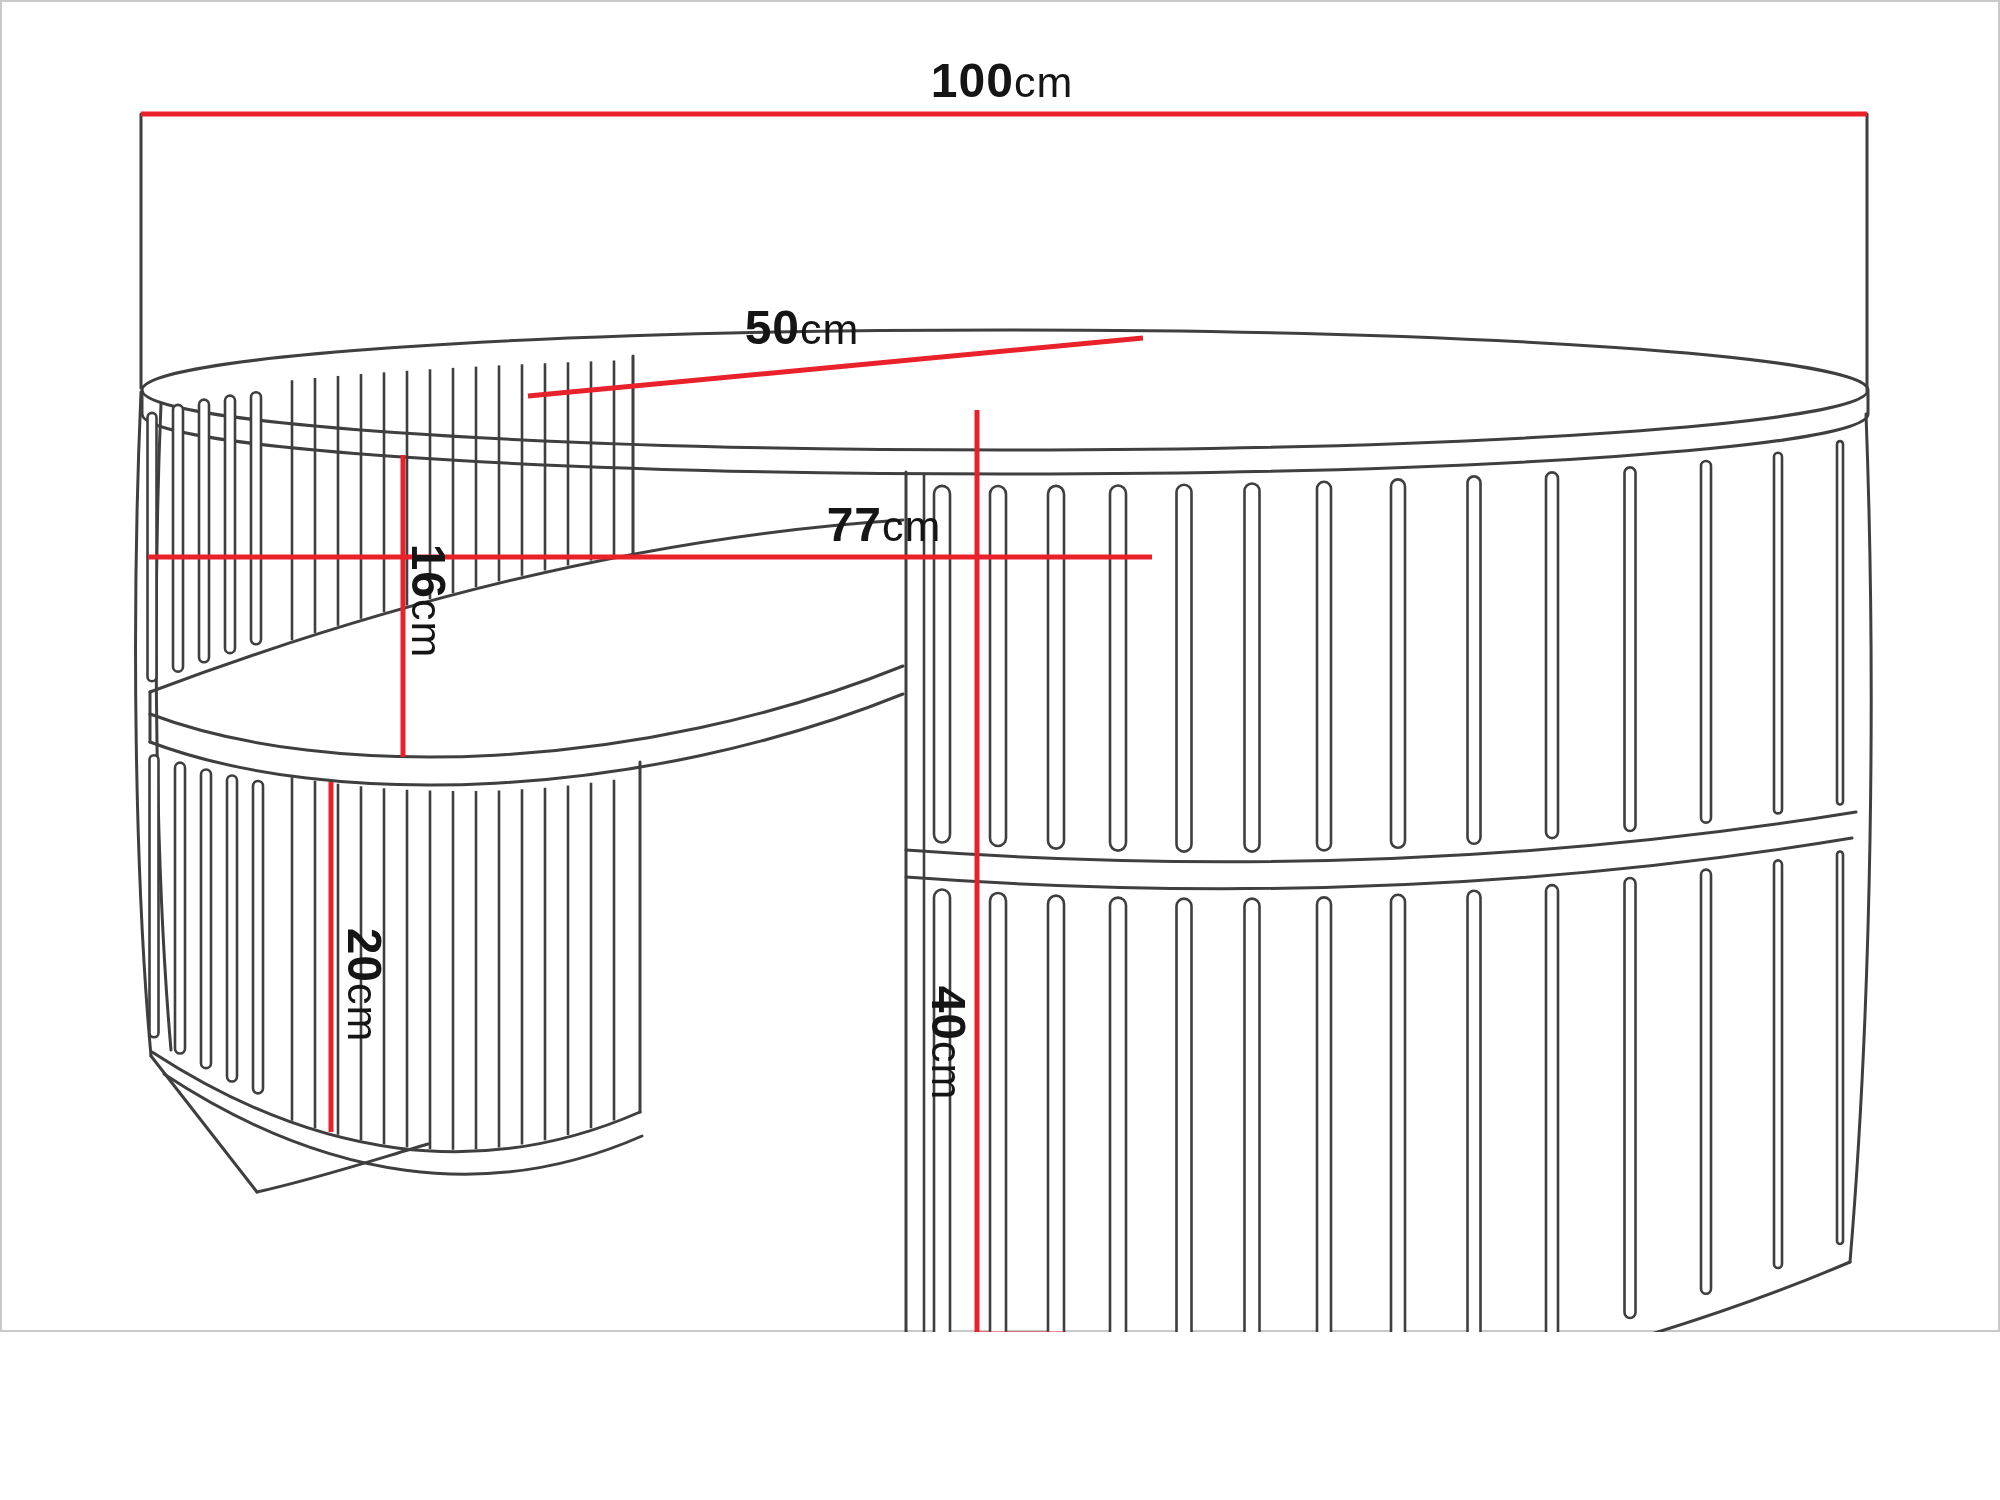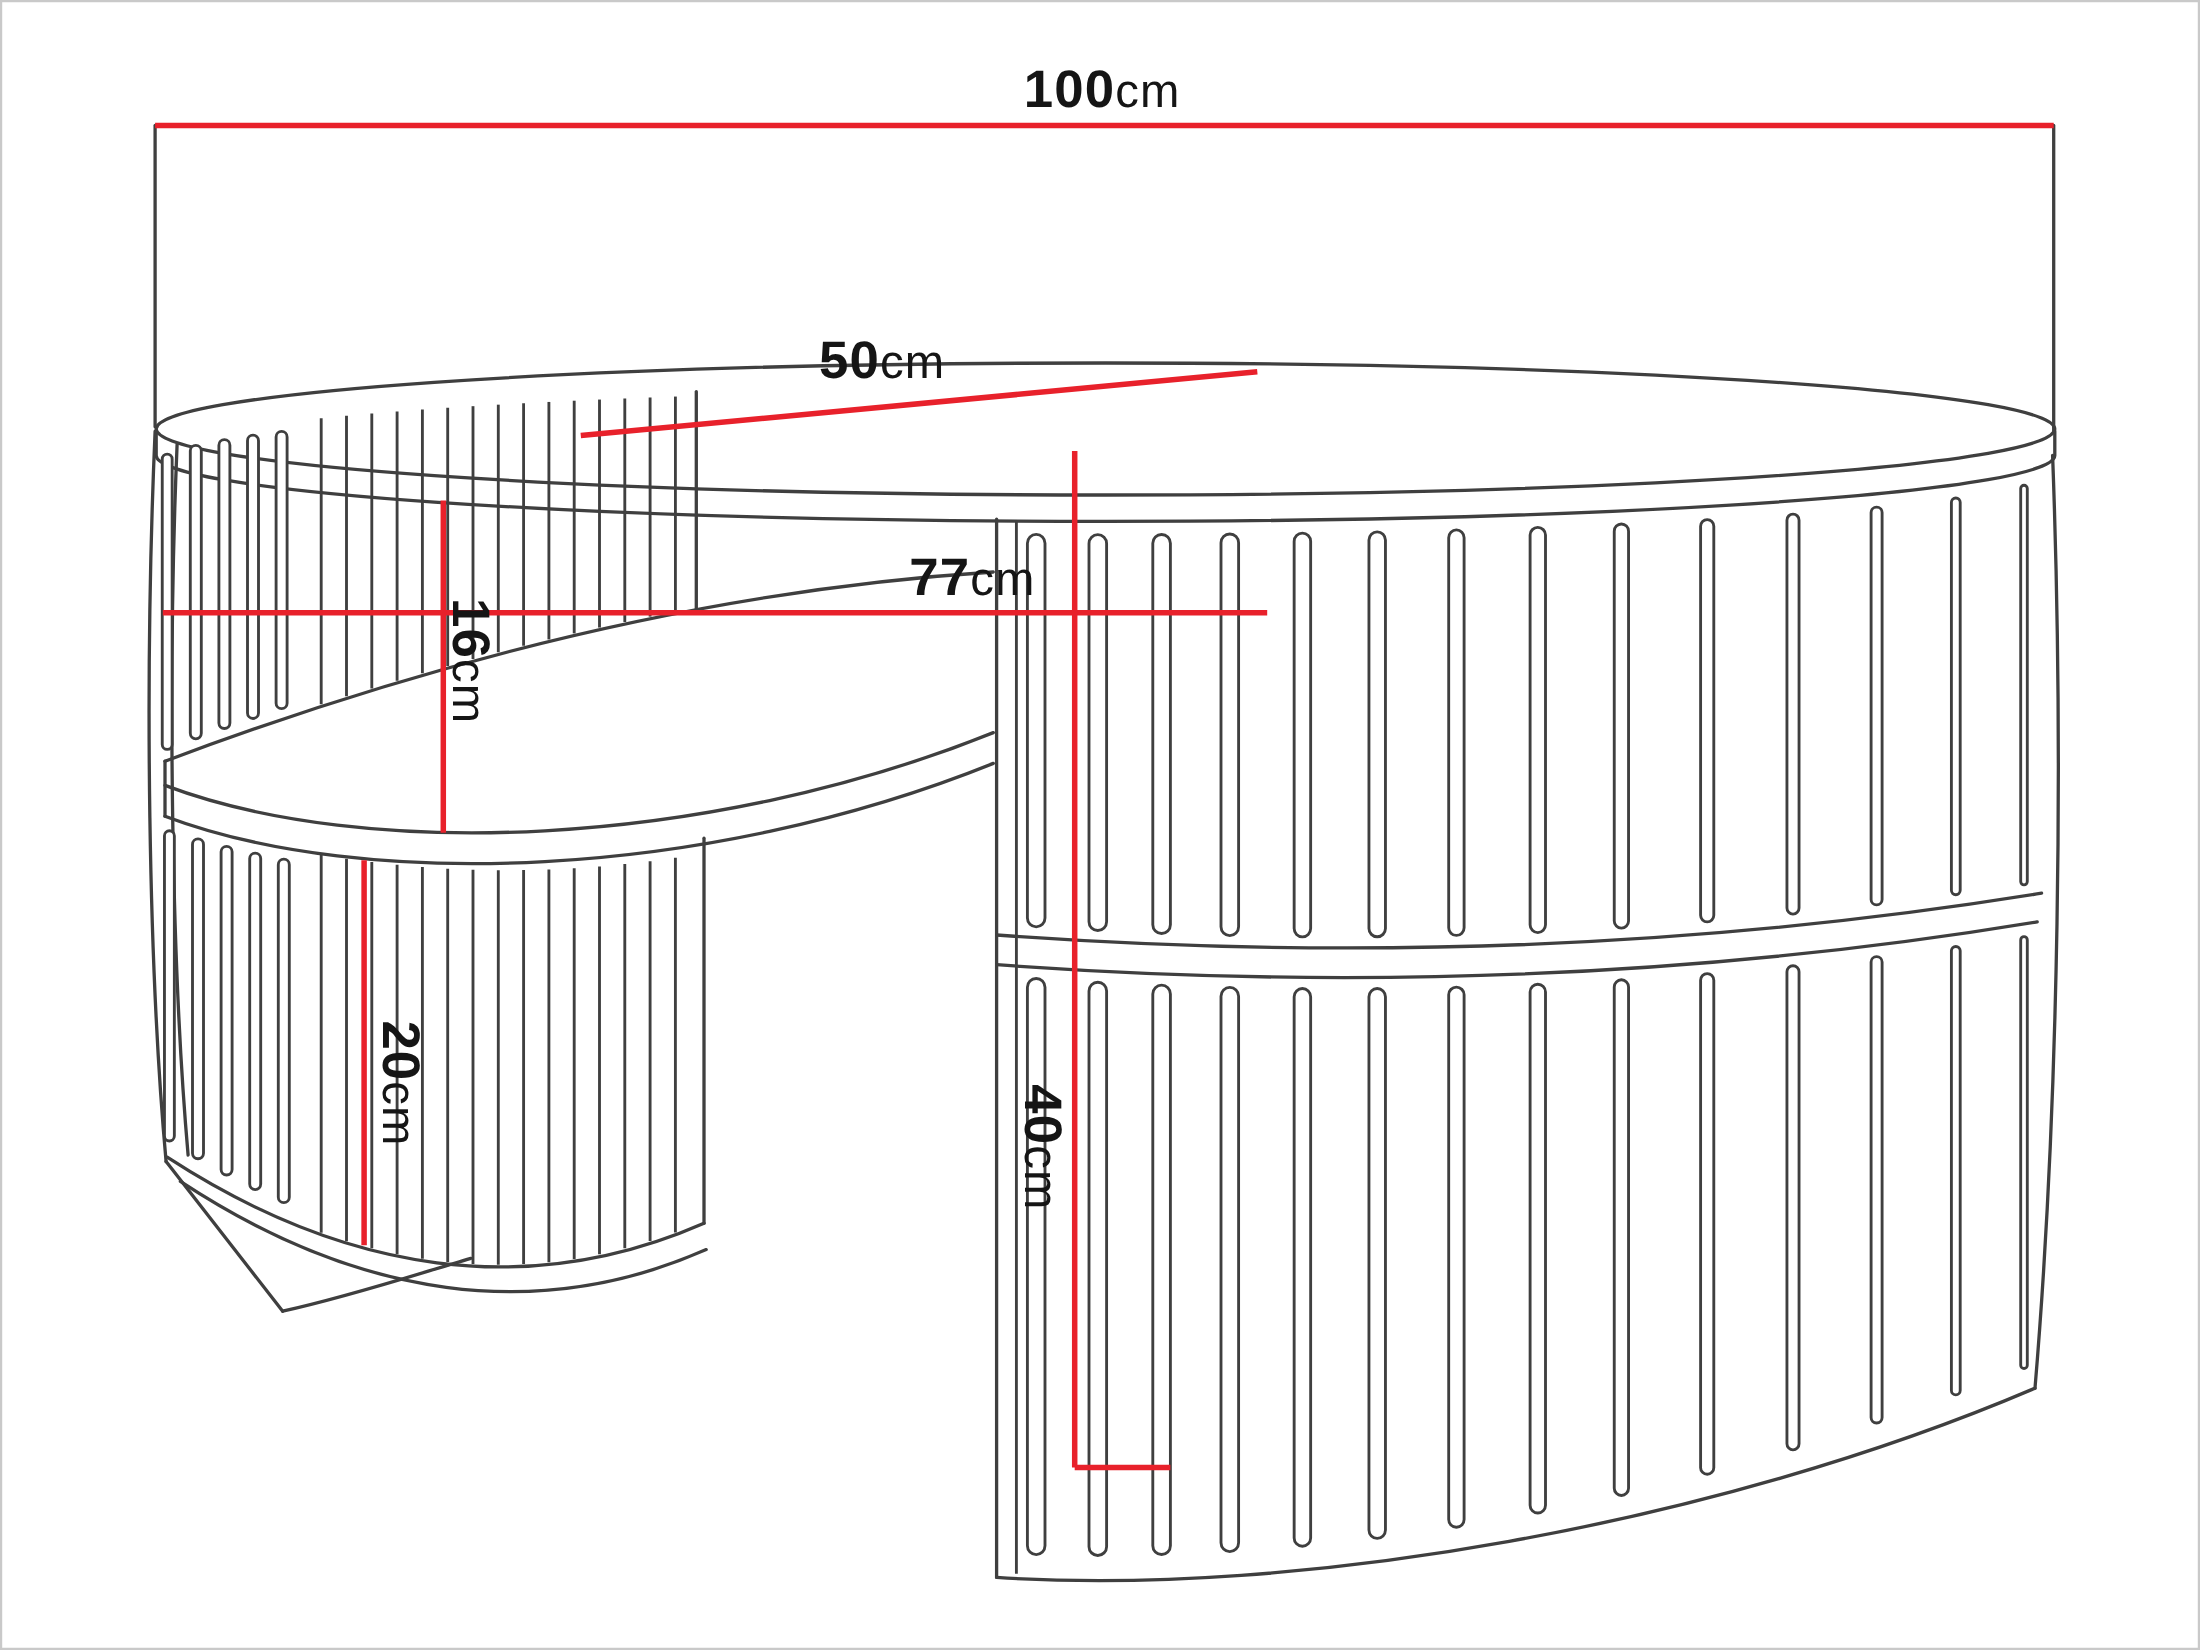--- a/index.html
+++ b/index.html
@@ -1,18 +1,18 @@
 <!DOCTYPE html>
 <html><head>
 <meta charset="utf-8">
 <style>
   html,body{margin:0;padding:0;background:#ffffff;}
   .stage{
     position:relative;
-    width:2000px;height:1500px;
+    width:2000px;height:1332px;
     background:#ffffff;
     box-shadow:inset 0 0 0 2px #c9c9c9;
     font-family:"Liberation Sans", sans-serif;
     overflow:hidden;
   }
   svg{position:absolute;inset:0;}
   text{fill:#151515;}
   .num{font-weight:bold;font-size:48px;letter-spacing:1px;}
   .unit{font-weight:normal;font-size:43px;letter-spacing:1px;}
 </style>

